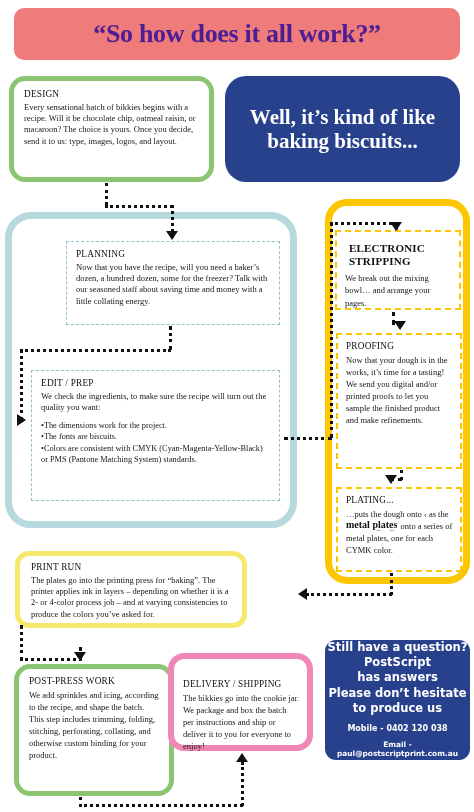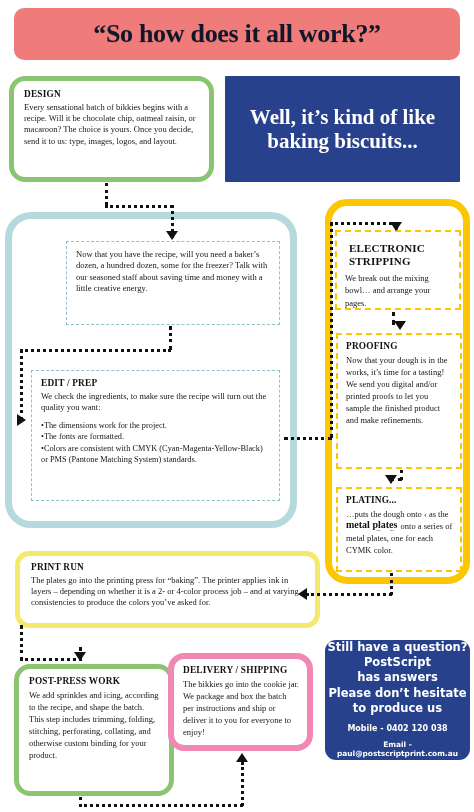--- a/index.html
+++ b/index.html
@@ -15,34 +15,34 @@
   
   .abs{position:absolute;box-sizing:border-box;}
 
   
   .banner{
     left:14px;top:8px;width:446px;height:52px;
     background:#ef7b7b;border-radius:10px;
     display:flex;align-items:center;justify-content:center;
   }
   .banner-text{
-    color:#0f172a;font-weight:bold;font-size:26px;
+    color:#4c1d95;font-weight:bold;font-size:26px;
     letter-spacing:-0.3px;white-space:nowrap;
     text-shadow:0 1px 0 rgba(0,0,0,.08);
   }
   .design{
     left:9px;top:76px;width:205px;height:106px;
     border:5px solid #8cc572;border-radius:16px;
   }
   .design-inner{padding:8px 9px 6px 10px;}
 
   
   .navy{
     left:225px;top:76px;width:235px;height:106px;
-    background:#27418c;border-radius:1px;
+    background:#27418c;border-radius:21px;
     display:flex;align-items:center;justify-content:center;
   }
   .navy-text{
     color:#fff;font-weight:bold;font-size:21px;line-height:1.16;
     text-align:center;padding:0 10px;
   }
 
   
   .teal{
     left:5px;top:212px;width:292px;height:316px;
@@ -61,54 +61,54 @@
   .dash-yellow{border:2px dashed #fcc600;}
 
   .planning{left:66px;top:241px;width:214px;height:84px;padding:7px 9px 5px 9px;}
   .editprep{left:31px;top:370px;width:249px;height:131px;padding:7px 9px 5px 9px;}
   .estrip{left:335px;top:230px;width:126px;height:80px;padding:6px 7px 4px 8px;}
   .proofing{left:336px;top:333px;width:126px;height:136px;padding:6px 7px 4px 8px;}
   .plating{left:336px;top:487px;width:126px;height:85px;padding:6px 7px 4px 8px;}
 
   
   .printrun{
-    left:15px;top:551px;width:305px;height:77px;
+    left:15px;top:551px;width:232px;height:77px;
     border:5px solid #f5e96b;border-radius:14px;background:#fff;
   }
   .printrun-inner{padding:6px 10px 5px 11px;}
 
   
   .postpress{
     left:14px;top:664px;width:160px;height:132px;
     border:5px solid #8cc572;border-radius:16px;background:#fff;
   }
   .postpress-inner{padding:7px 9px 4px 10px;}
 
   
   .delivery{
     left:168px;top:653px;width:145px;height:98px;
     border:6px solid #f087b5;border-radius:16px;background:#fff;
   }
-  .delivery-inner{padding:6px 8px 4px 9px;}
+  .delivery-inner{padding:20px 8px 4px 9px;}
 
   
   .contact{
     left:325px;top:640px;width:145px;height:120px;
     background:#27418c;border-radius:11px;
     display:flex;flex-direction:column;align-items:center;
     font-family:"DejaVu Sans", sans-serif;
   }
   .contact-head{
     color:#fff;font-weight:bold;font-size:11.5px;line-height:1.32;text-align:center;
   }
   .contact-mobile{color:#fff;font-weight:bold;font-size:8px;margin-top:8px;text-align:center;}
   .contact-email{color:#fff;font-weight:bold;font-size:7.4px;margin-top:7px;text-align:center;}
 
   
-  .h{font-weight:bold;font-size:9.3px;color:#111;letter-spacing:.2px;margin:0 0 1px 0;line-height:1.25;}
+  .h{font-weight:normal;font-size:9.3px;color:#111;letter-spacing:.2px;margin:0 0 1px 0;line-height:1.25;}
   .h2{font-weight:bold;font-size:11px;color:#111;letter-spacing:.2px;margin:4px;line-height:1.2;}
   .p{font-size:8.5px;color:#161616;line-height:1.33;margin:0;}
   .p.narrow{line-height:1.42;}
   .bullets{font-size:8.3px;color:#161616;line-height:1.36;margin:7px 0 0 0;}
 
   
   .plate-wrap{position:relative;}
   .plate-overlay{
     position:absolute;left:0;top:11px;
     font-weight:bold;font-size:10px;color:#111;background:#fff;
@@ -142,29 +142,30 @@
 
   <div class="abs navy">
     <div class="navy-text">Well, it’s kind of like baking biscuits...</div>
   </div>
 
   <div class="abs teal"></div>
 
   <div class="abs yellow"></div>
 
   <div class="abs dashbox dash-teal planning">
-    <div class="p">Now that you have the recipe, will you need a baker’s dozen, a hundred dozen, some for the freezer? Talk with our seasoned staff about saving time and money with a little creative energy.</div>
+    <div class="h">PLANNING</div>
+    <div class="p">Now that you have the recipe, will you need a baker’s dozen, a hundred dozen, some for the freezer? Talk with our seasoned staff about saving time and money with a little collating energy.</div>
   </div>
 
   <div class="abs dashbox dash-teal editprep">
     <div class="h">EDIT / PREP</div>
     <div class="p">We check the ingredients, to make sure the recipe will turn out the quality you want:</div>
     <div class="bullets">
       <div>•The dimensions work for the project.</div>
-      <div>•The fonts are formatted.</div>
+      <div>•The fonts are biscuits.</div>
       <div>•Colors are consistent with CMYK (Cyan-Magenta-Yellow-Black) or PMS (Pantone Matching System) standards.</div>
     </div>
   </div>
 
   <div class="abs dashbox dash-yellow estrip">
     <div class="h2">ELECTRONIC STRIPPING</div>
     <div class="p narrow" style="margin-top:2px">We break out the mixing bowl… and arrange your pages.</div>
   </div>
 
   <div class="abs dashbox dash-yellow proofing">

